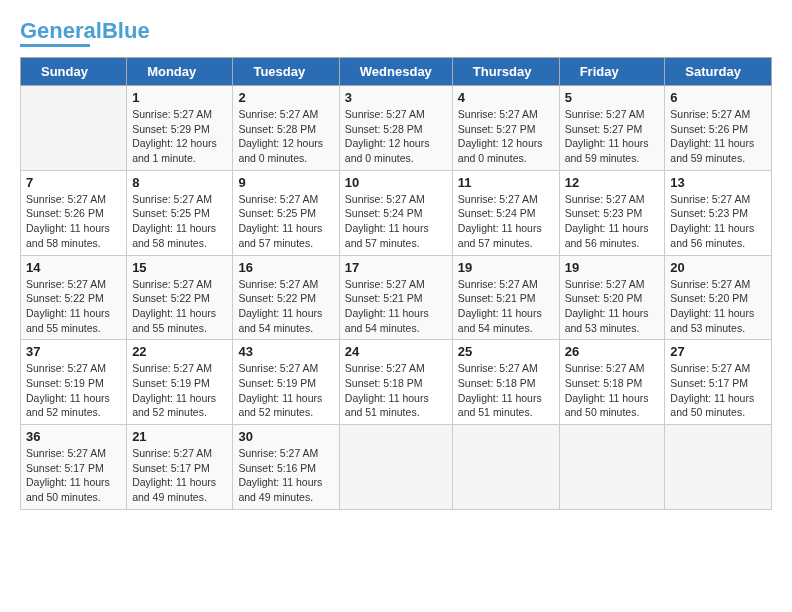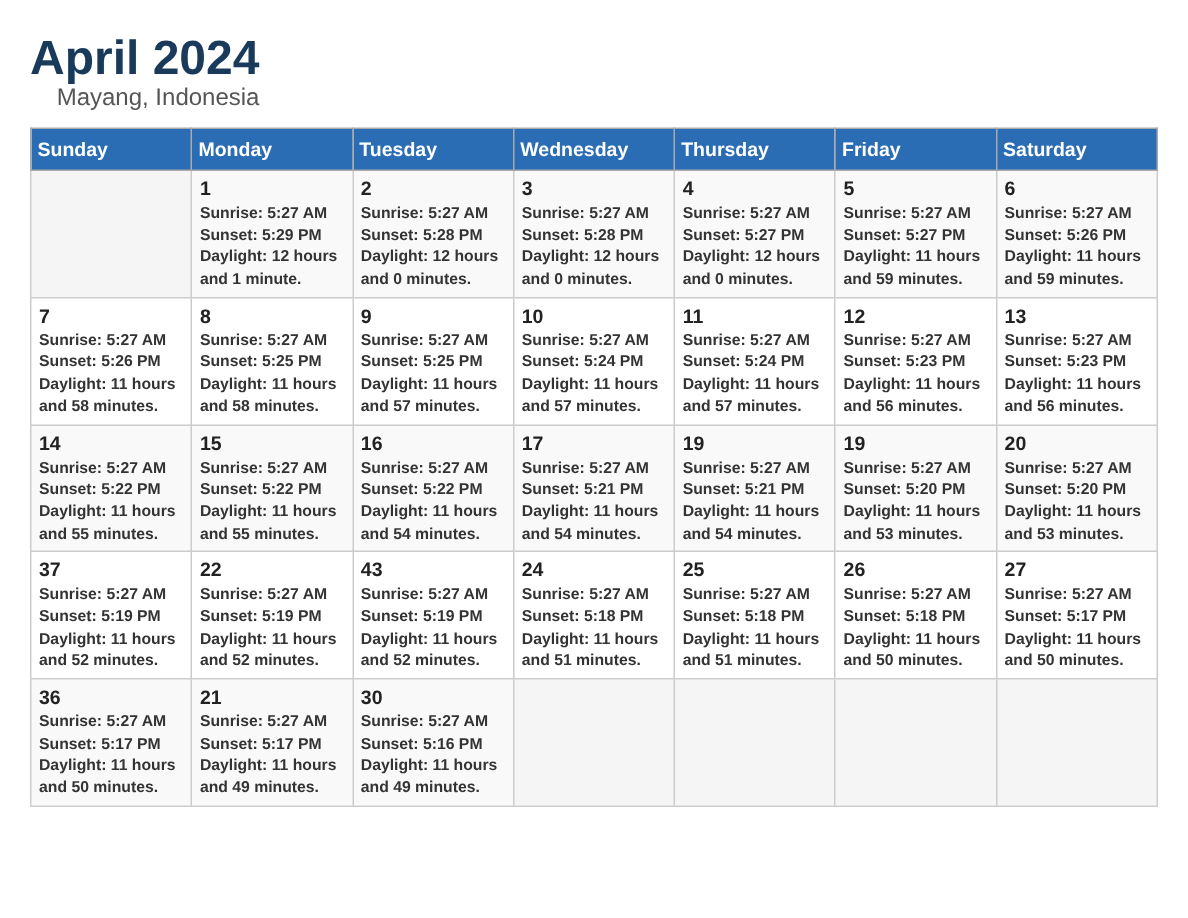--- a/index.html
+++ b/index.html
@@ -51,21 +51,21 @@
     table {
       width: 100%;
       border-collapse: collapse;
       font-size: 11px;
     }
     thead tr th {
       background: #2a6db5;
       color: #fff;
       font-weight: bold;
       font-size: 13px;
-      padding: 6px 4px;
+      padding: 6px 20px;
       border: 1px solid #aaa;
       text-align: left;
     }
     tbody tr td {
       border: 1px solid #ccc;
       vertical-align: top;
       padding: 4px 5px;
       min-height: 80px;
       width: calc(100% / 7);
     }
@@ -79,33 +79,34 @@
       font-size: 13px;
       font-weight: bold;
       color: #222;
       display: block;
       margin-bottom: 2px;
     }
     .day-info {
       font-size: 10.5px;
       color: #333;
       line-height: 1.4;
-      font-weight: bold;
     }
     .empty-cell {
       background: #f5f5f5 !important;
     }
   </style>
 </head>
 <body>
 
 <div class="header-area">
-  <div class="title-area">
-    <div class="month-year">April 2024</div>
-    <div class="location">Mayang, Indonesia</div>
+  <div class="logo">
+    <div class="logo-text">
+      <span>General</span><span style="color:#4a9fd4;">Blue</span>
+    </div>
+    <div class="logo-underline"></div>
   </div>
 </div>
 
 <table>
   <thead>
     <tr>
     <th>Sunday</th>
         <th>Monday</th>
         <th>Tuesday</th>
         <th>Wednesday</th>

